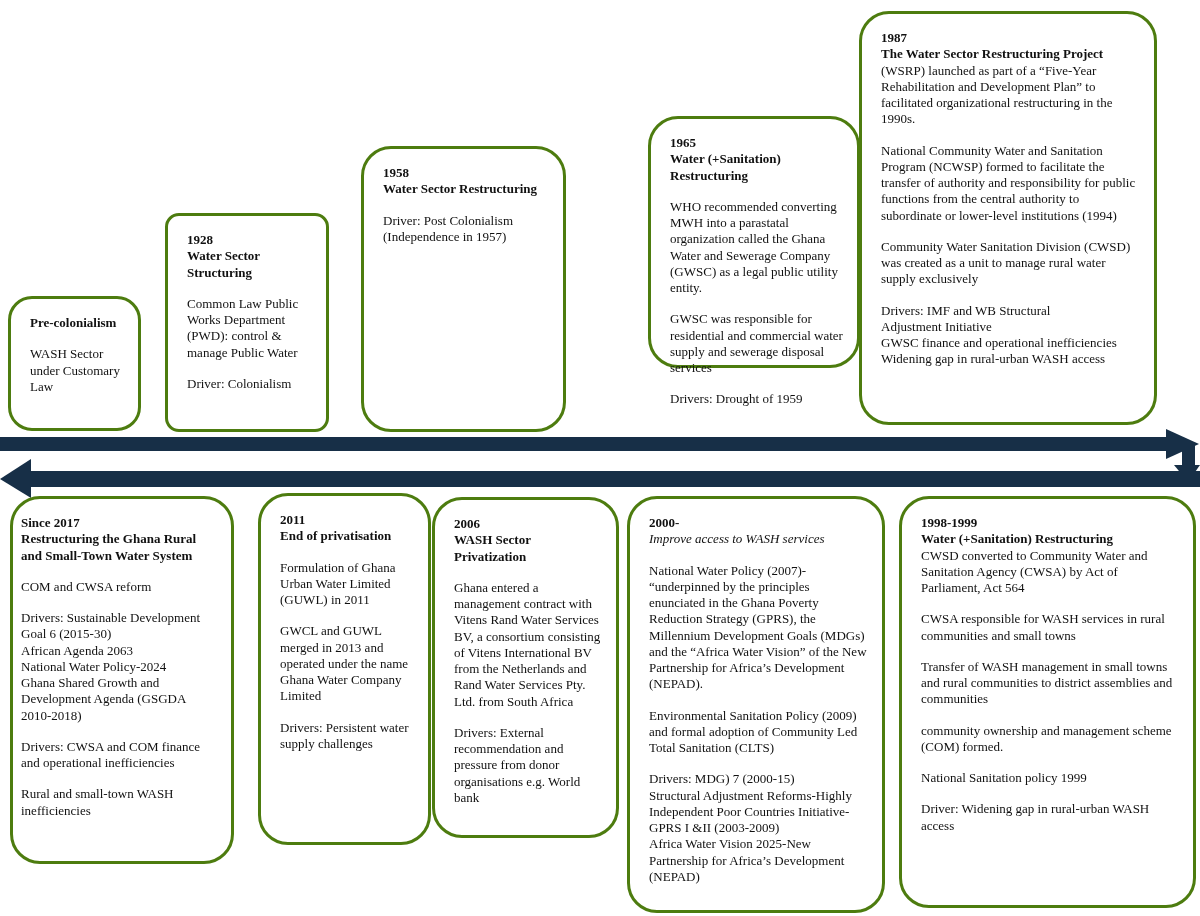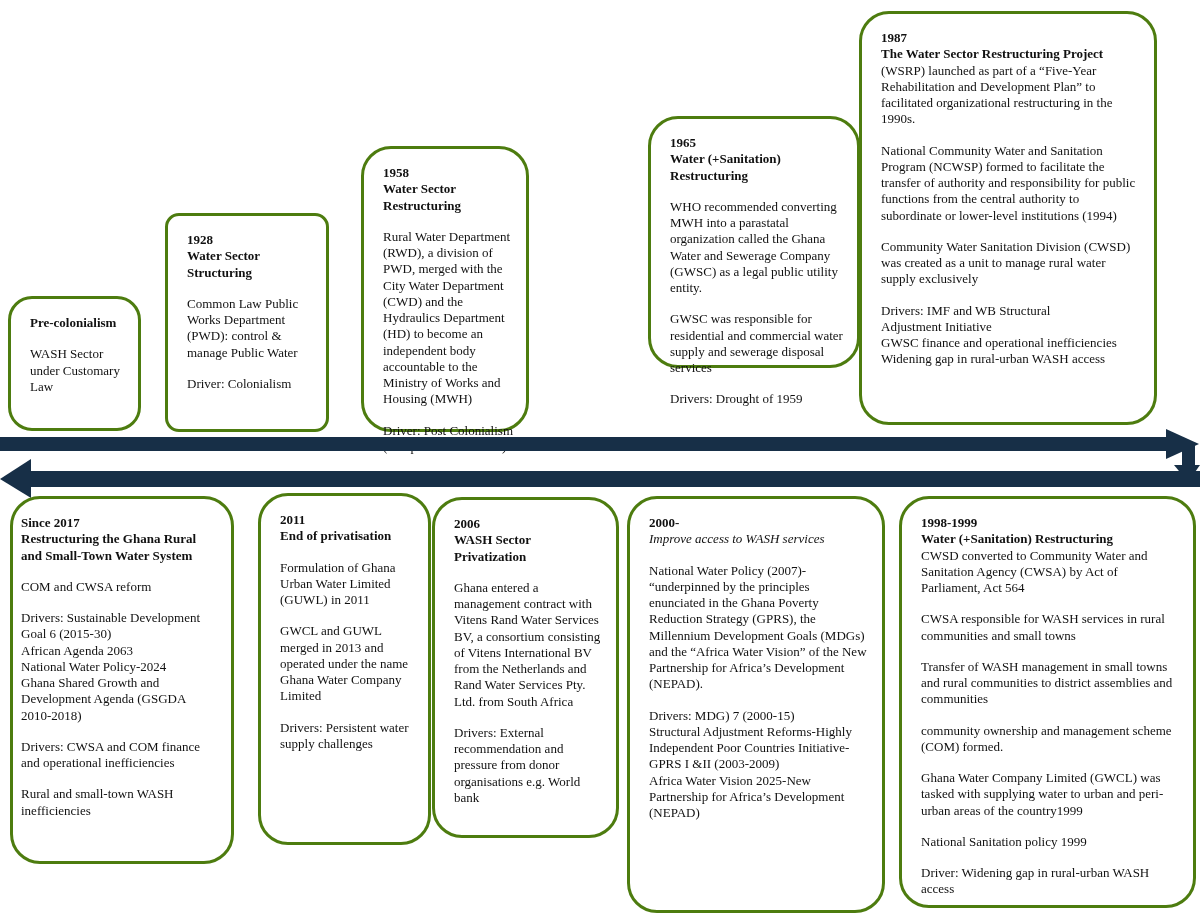--- a/index.html
+++ b/index.html
@@ -32,21 +32,21 @@
   }
   .tbox.normal-heading .heading { font-weight: normal; font-style: italic; }
   .tbox .para {
     margin: 15px 0 0 0;
     white-space: pre-line;
   }
   .tbox.tight .para:first-child { margin-top: 0; }
   
   #box-precolonial { left: 8;   left: 8px;   top: 296px; width: 133px; height: 135px; border-radius: 24px; }
   #box-1928        { left: 165px; top: 213px; width: 164px; height: 219px; border-radius: 14px; }
-  #box-1958        { left: 361px; top: 146px; width: 168px; height: 286px; }
+  #box-1958        { left: 361px; top: 146px; width: 205px; height: 286px; }
   #box-1965        { left: 648px; top: 93px;  width: 212px; height: 252px; margin-top: 23px; }
   #box-1987        { left: 859px; top: 11px;  width: 298px; height: 414px; }
   
   #box-2017        { left: 10px;  top: 496px; width: 224px; height: 368px; padding-left: 8px; }
   #box-2011        { left: 258px; top: 493px; width: 173px; height: 352px; }
   #box-2006        { left: 432px; top: 497px; width: 187px; height: 341px; }
   #box-2000        { left: 627px; top: 496px; width: 258px; height: 417px; }
   #box-1998        { left: 899px; top: 496px; width: 297px; height: 412px; }
   #timeline-arrow {
     position: absolute;
@@ -73,21 +73,20 @@
     <div class="paras">
         <p class="para">Common Law Public Works Department (PWD): control &amp; manage Public Water</p>
         <p class="para">Driver: Colonialism</p>
       </div>
   </div>
 
   <div class="tbox" id="box-1958">
     <div class="year">1958</div>
     <div class="heading">Water Sector Restructuring</div>
     <div class="paras">
-        <p class="para">Rural Water Department (RWD), a division of PWD, merged with the City Water Department (CWD) and the Hydraulics Department (HD) to become an independent body accountable to the Ministry of Works and Housing (MWH)</p>
         <p class="para">Driver: Post Colonialism (Independence in 1957)</p>
       </div>
   </div>
 
   <div class="tbox" id="box-1965">
     <div class="year">1965</div>
     <div class="heading">Water (+Sanitation) Restructuring</div>
     <div class="paras">
         <p class="para">WHO recommended converting MWH into a parastatal organization called the Ghana Water and Sewerage Company (GWSC) as a legal public utility entity.</p>
         <p class="para">GWSC was responsible for residential and commercial water supply and sewerage disposal services</p>
@@ -151,33 +150,33 @@
         <p class="para">Ghana entered a management contract with Vitens Rand Water Services BV, a consortium consisting of Vitens International BV from the Netherlands and Rand Water Services Pty. Ltd. from South Africa</p>
         <p class="para">Drivers: External recommendation and pressure from donor organisations e.g. World bank</p>
       </div>
   </div>
 
   <div class="tbox normal-heading" id="box-2000">
     <div class="year">2000-</div>
     <div class="heading">Improve access to WASH services</div>
     <div class="paras">
         <p class="para">National Water Policy (2007)- “underpinned by the principles enunciated in the Ghana Poverty Reduction Strategy (GPRS), the Millennium Development Goals (MDGs) and the “Africa Water Vision” of the New Partnership for Africa’s Development (NEPAD).</p>
+        <p class="para">Environmental Sanitation Policy (2009) and formal adoption of Community Led Total Sanitation (CLTS)</p>
         <p class="para">Drivers: MDG) 7 (2000-15)
 Structural Adjustment Reforms-Highly Independent Poor Countries Initiative-GPRS I &amp;II (2003-2009)
 Africa Water Vision 2025-New Partnership for Africa’s Development (NEPAD)</p>
       </div>
   </div>
 
   <div class="tbox tight" id="box-1998">
     <div class="year">1998-1999</div>
     <div class="heading">Water (+Sanitation) Restructuring</div>
     <div class="paras">
         <p class="para">CWSD converted to Community Water and Sanitation Agency (CWSA) by Act of Parliament, Act 564</p>
         <p class="para">CWSA responsible for WASH services in rural communities and small towns</p>
         <p class="para">Transfer of WASH management in small towns and rural communities to district assemblies and communities</p>
         <p class="para">community ownership and management scheme (COM) formed.</p>
-        <p class="para">Ghana Water Company Limited (GWCL) was tasked with supplying water to urban and peri-urban areas of the country1999</p>
         <p class="para">National Sanitation policy 1999</p>
         <p class="para">Driver: Widening gap in rural-urban WASH access</p>
       </div>
   </div>
 
 </div>
 
 </body></html>

